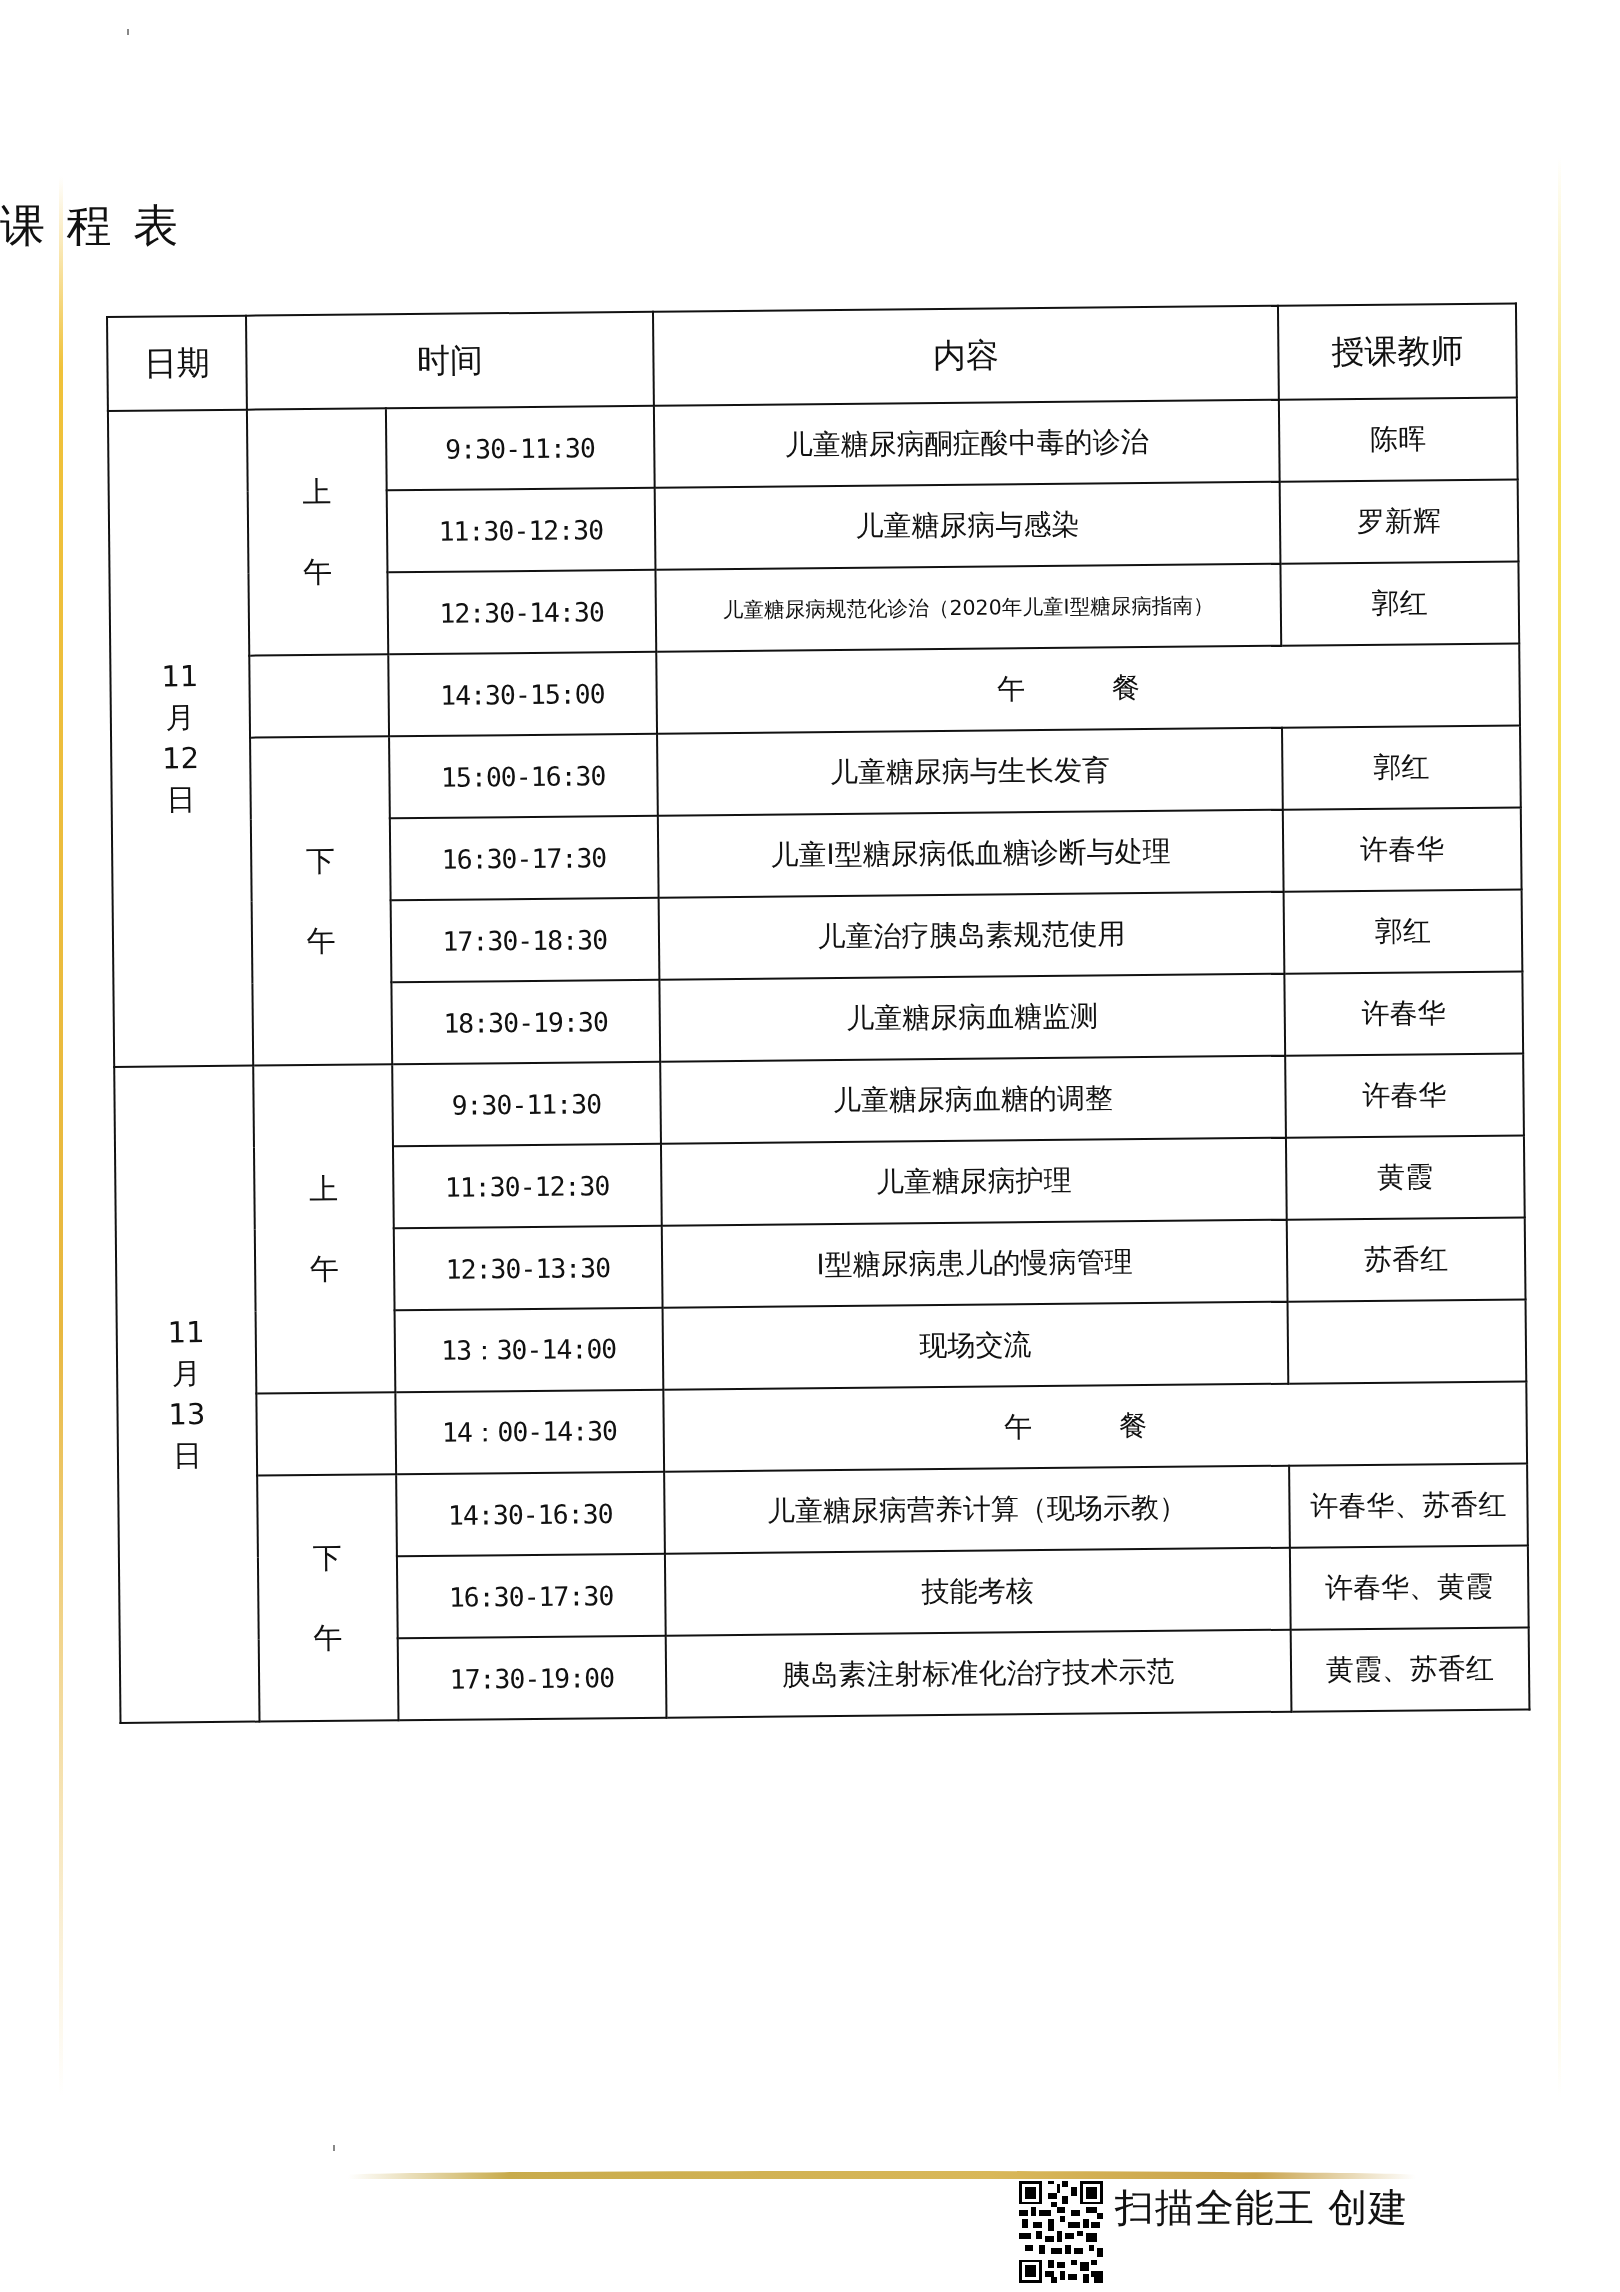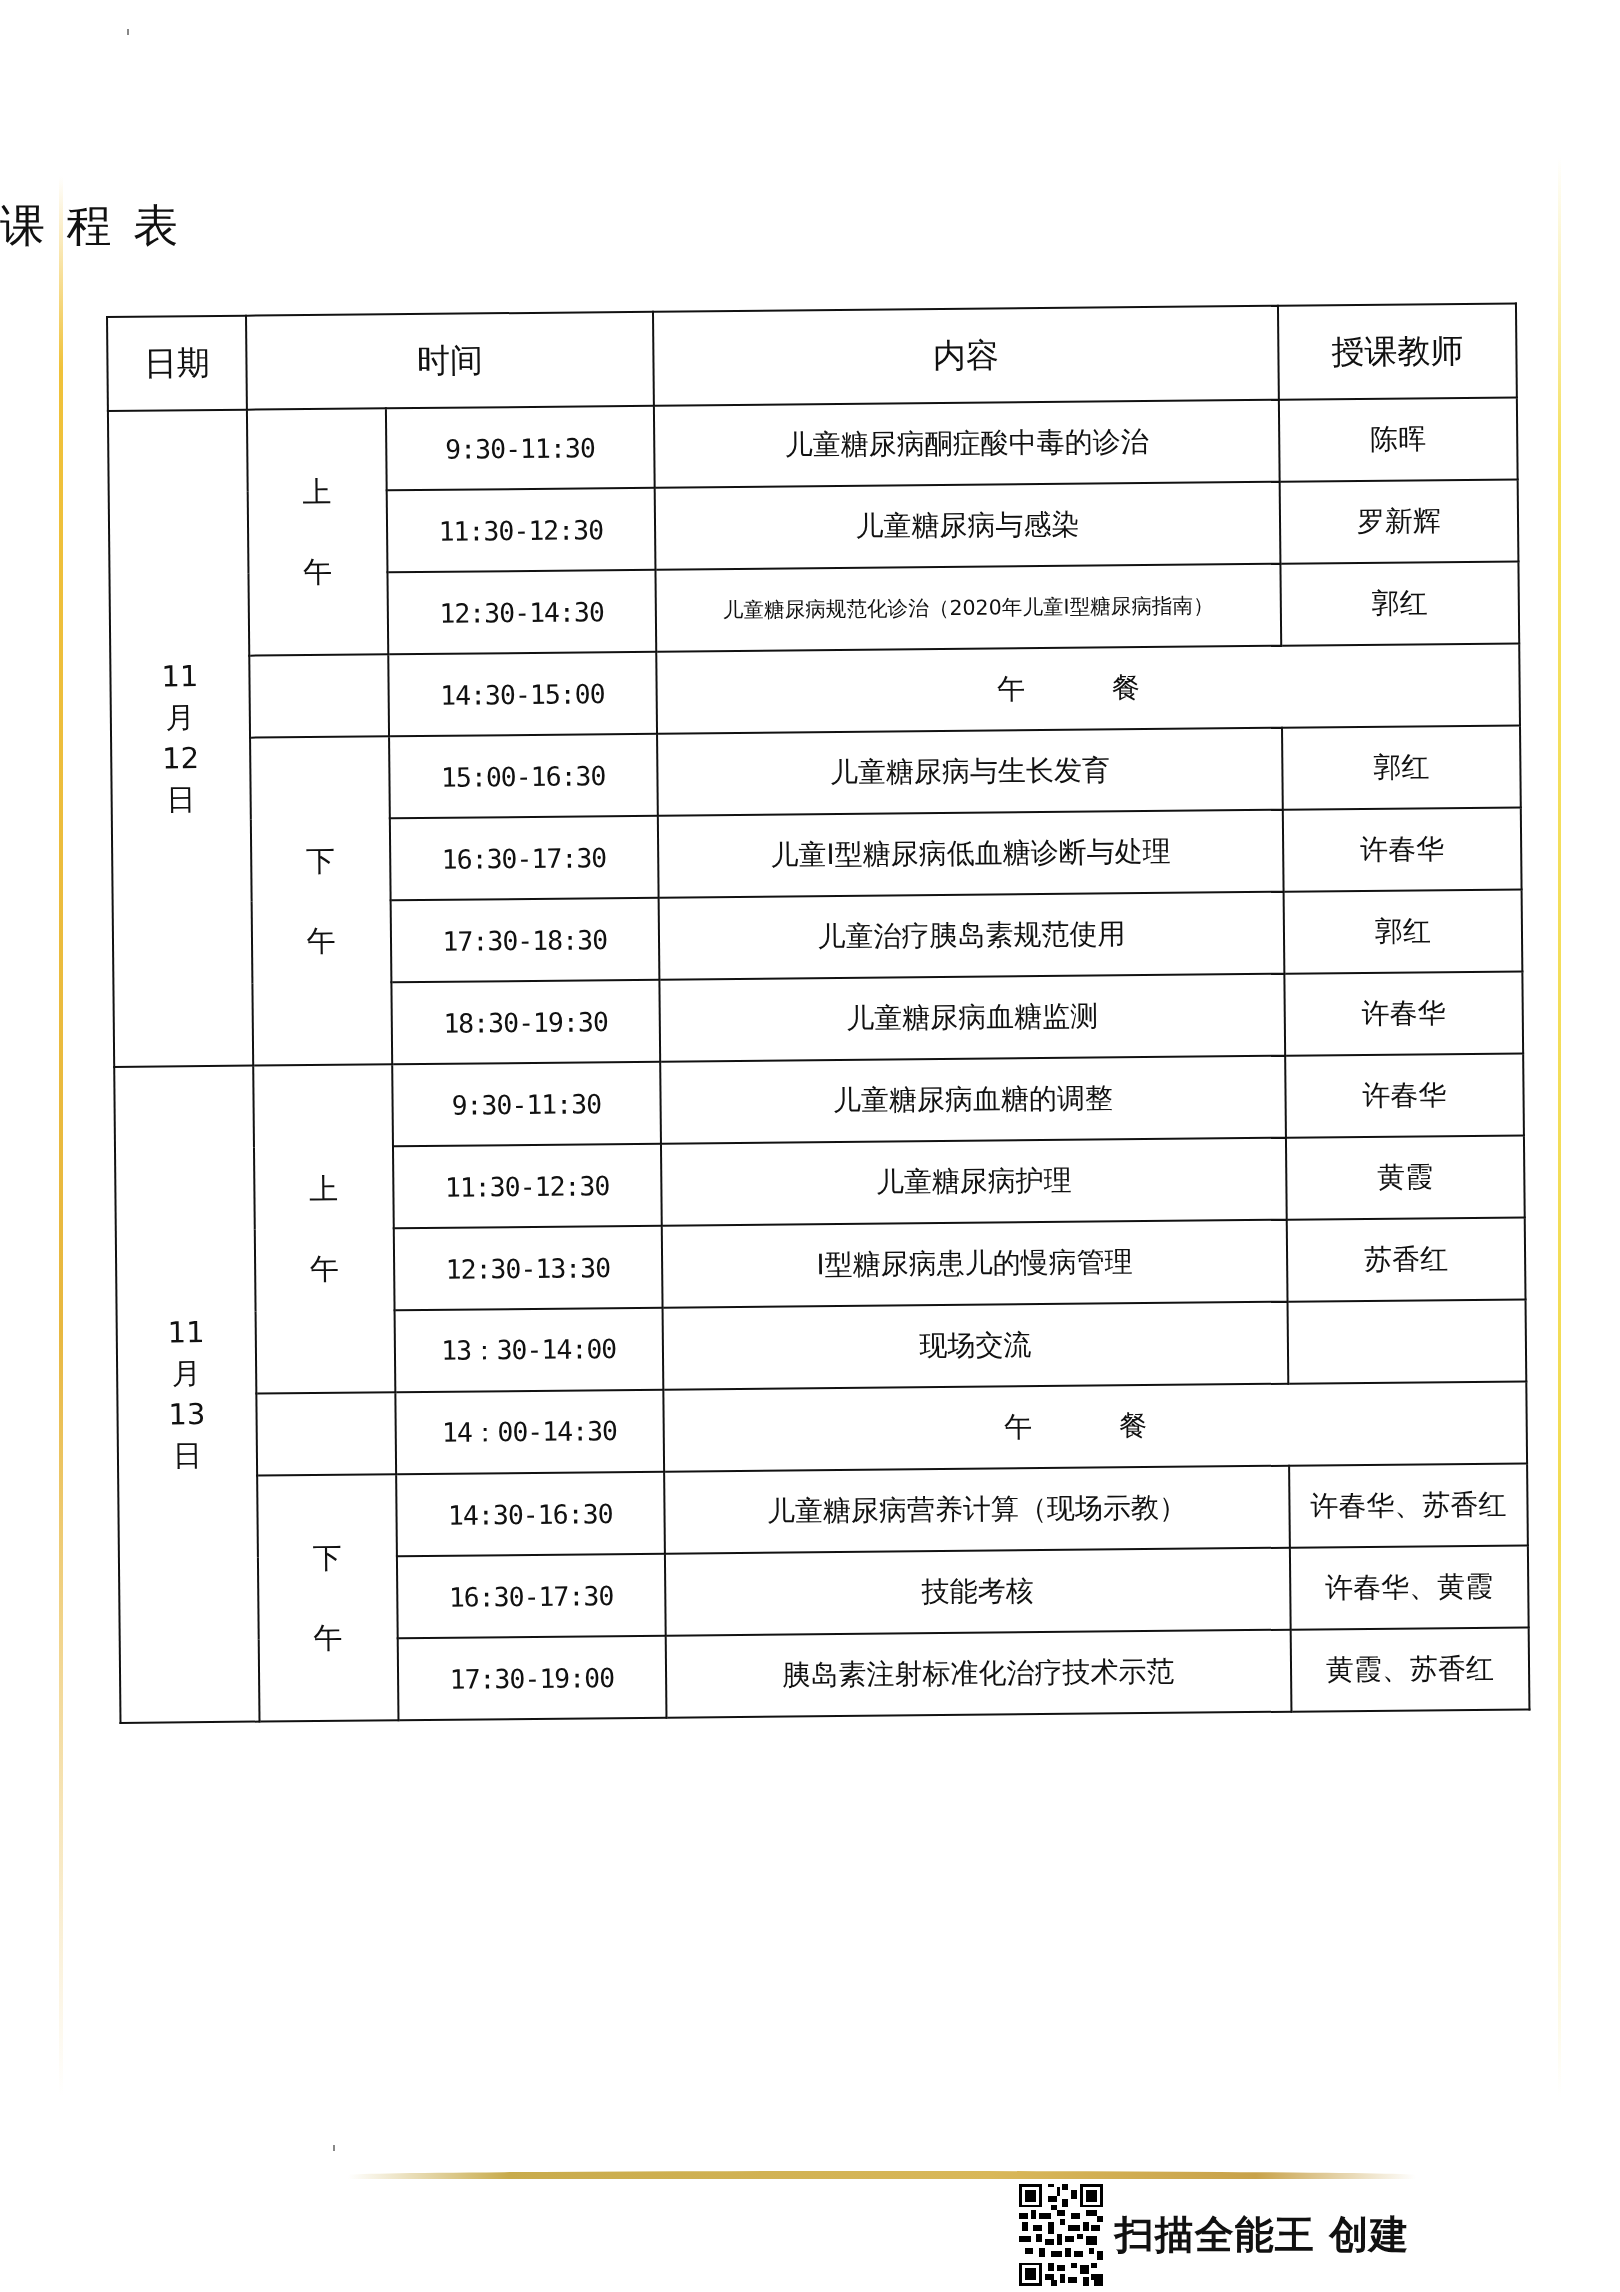--- a/index.html
+++ b/index.html
@@ -43,21 +43,21 @@
   td.period-cell { font-size: 29px; line-height: 80px; }
   td.period-cell span { display: block; }
   td.time-cell { font-size: 26.5px; font-family: "DejaVu Sans Mono", "Liberation Mono", monospace; letter-spacing: -1px; }
   td.content-cell { font-size: 28px; }
   td.content-cell.small { font-size: 20.6px; }
   td.teacher-cell { font-size: 28px; vertical-align: top; padding-top: 17.6px; }
   tr.row td { height: 80px; }
   tr.row.day2 td { height: 80px; }
   td.lunch-cell { font-size: 28px; letter-spacing: 39px; vertical-align: top; padding-top: 11.8px; }
   .footer {
-    position: absolute; left: 1019px; top: 2181px; height: 108px; display: flex; align-items: center; font-weight: bold;
+    position: absolute; left: 1019px; top: 2181px; height: 108px; display: flex; 
   }
   .qr { width: 84px; height: 102px; position: relative; background: #fff; }
   .qr svg { width: 84px; height: 102px; display: block; }
   .footer-text { font-size: 39px; margin-left: 11.8px; font-family: "DejaVu Serif", "Liberation Serif", serif; letter-spacing: 1px; }
   .speck { position: absolute; width: 2px; height: 5.9px; background: #888; }
 </style>
 </head>
 <body>
 
 <div class="edge-left"></div>

